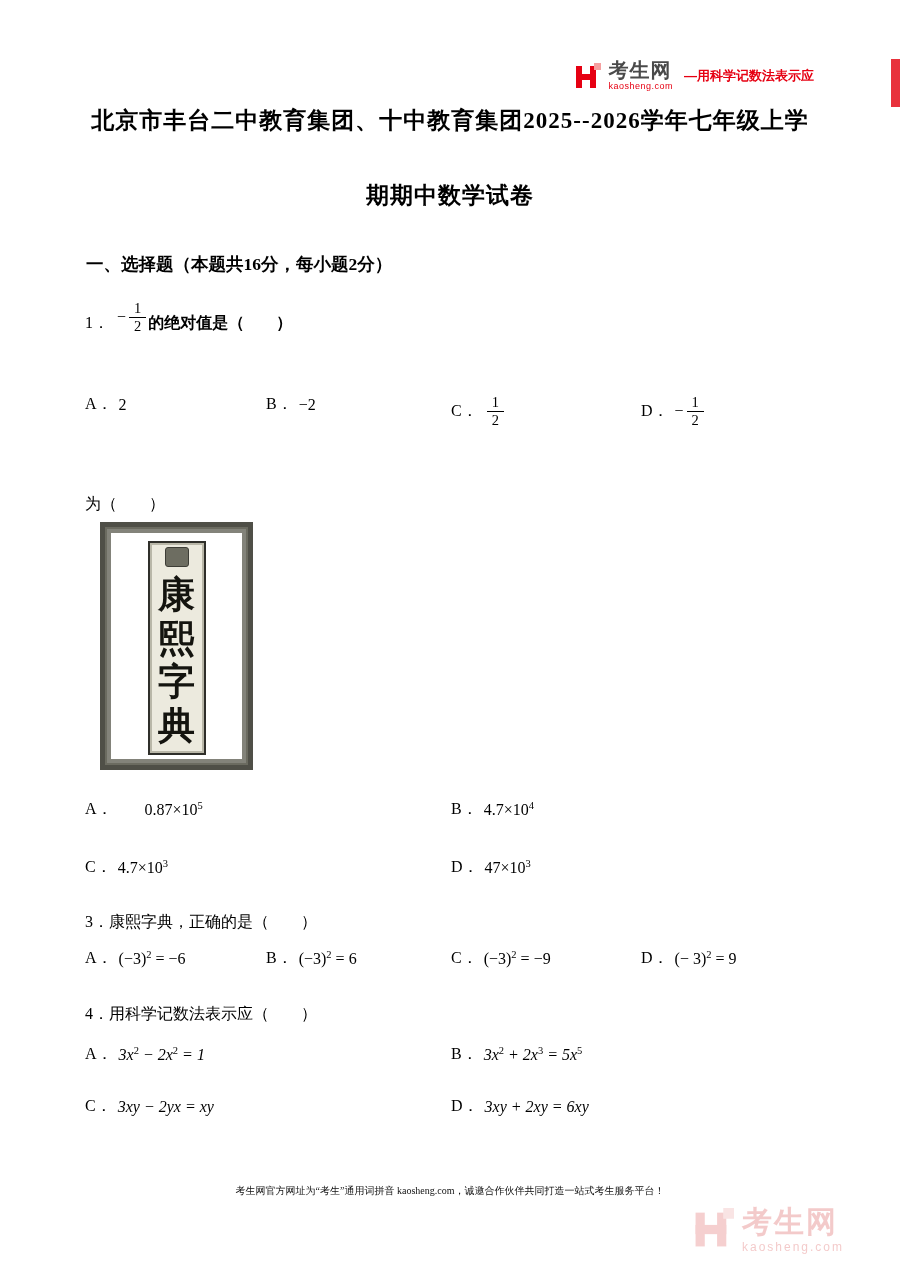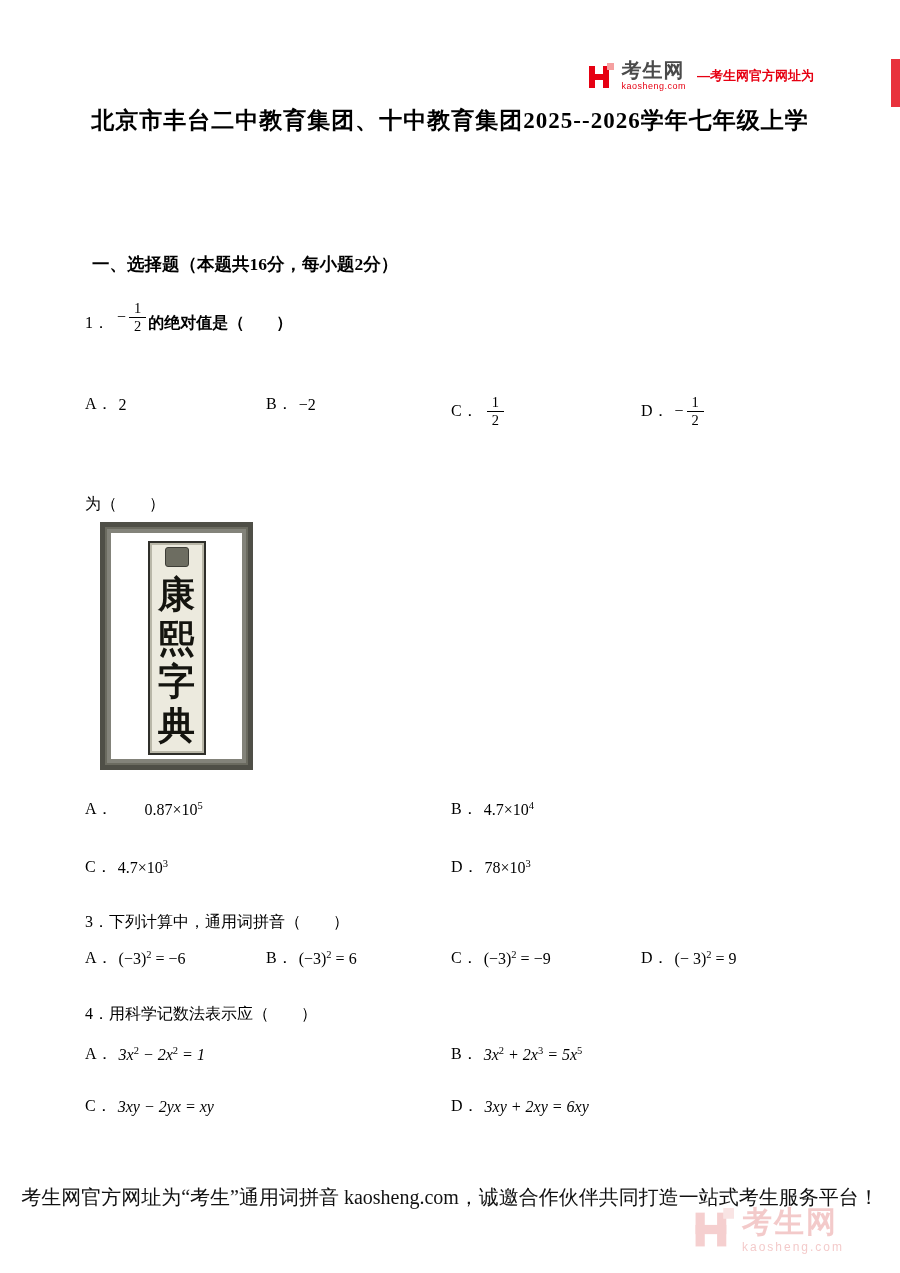--- a/index.html
+++ b/index.html
@@ -19,21 +19,21 @@
   .brand-textcol { display:flex; flex-direction:column; line-height:1; }
   .brand-name { font-family:"Liberation Sans", sans-serif; font-weight:bold; font-size:20px; color:#4a4a4a; letter-spacing:1px; }
   .brand-domain { font-family:"Liberation Sans", sans-serif; font-size:9px; color:#e60012; margin-top:2px; letter-spacing:0.5px; }
   .brand-tagline { font-family:"Liberation Sans", sans-serif; font-weight:bold; font-size:13px; color:#e60012; margin-left:4px; }
 
   
   .title-line { left:0; width:100%; text-align:center; font-weight:bold; font-size:23px; letter-spacing:1px; }
   .t1 { top:101px; }
   .t2 { top:176px; }
 
-  .section-heading { top:248px; left:92px; font-weight:bold; font-size:17.5px; }
+  .section-heading { top:248px; left:86px; font-weight:bold; font-size:17.5px; }
 
   .qtext { font-size:16px; }
   .qstem { white-space:nowrap;font-weight:bold; }
 
   
   .frac-wrap { display:inline-flex; align-items:center; font-family:"Liberation Serif", serif; }
   .frac-sign { font-size:16px; margin-right:1px; }
   .frac { display:inline-flex; flex-direction:column; align-items:center; line-height:1.15; font-size:14.5px; margin:0 2px; vertical-align:middle; }
   .frac .num { padding:0 5px; border-bottom:1px solid #000; }
   .frac .den { padding:0 5px; }
@@ -85,21 +85,21 @@
 
   .q2-opts1 { top:795px; }
   .q2-opts2 { top:853px; }
   .q3-stem { top:908px; left:85px; }
   .q3-opts { top:944px; }
   .q4-stem { top:1000px; left:85px; }
   .q4-opts1 { top:1040px; }
   .q4-opts2 { top:1092px; }
 
   
-  .footer { top:1180px; left:0; width:100%; text-align:center; font-size:20px; color:#111; }
+  .footer { top:1180px; left:0; width:100%; text-align:center; font-size:10px; color:#111; }
 
   
   .watermark { top:1203px; right:56px; display:flex; align-items:center; gap:8px; opacity:0.75; }
   .wm-textcol { display:flex; flex-direction:column; line-height:1; }
   .wm-name { font-family:"Liberation Sans", sans-serif; font-weight:bold; font-size:30px; color:#f0b9b9; letter-spacing:2px; }
   .wm-domain { font-family:"Liberation Sans", sans-serif; font-size:12px; color:#f0b9b9; letter-spacing:2px; margin-top:4px; }
 </style>
 </head>
 <body>
 
@@ -113,24 +113,25 @@
         <rect x="1" y="3" width="6" height="22" fill="#e60012"></rect>
         <rect x="15" y="3" width="6" height="22" fill="#e60012"></rect>
         <rect x="1" y="11" width="20" height="6" fill="#e60012"></rect>
         <rect x="19" y="0" width="7" height="7" fill="#f5a0a0"></rect>
       </svg>
     </span>
     <span class="brand-textcol">
       <span class="brand-name">考生网</span>
       <span class="brand-domain">kaosheng.com</span>
     </span>
-    <span class="brand-tagline">—考生网官方网址为</span>
+    <span class="brand-tagline">—用科学记数法表示应</span>
   </div>
 
   <div class="abs title-line t1">北京市丰台二中教育集团、十中教育集团2025--2026学年七年级上学</div>
+  <div class="abs title-line t2">期期中数学试卷</div>
 
   <div class="abs section-heading">一、选择题（本题共16分，每小题2分）</div>
 
   <div class="abs q1-line qtext">
     <span class="qnum">1．</span>
     <span class="frac-wrap">
       <span class="frac-sign">−</span>
       <span class="frac">
         <span class="num">1</span>
         <span class="den">2</span>
@@ -192,26 +193,26 @@
       <span class="math"><span>4.7×10</span><sup>4</sup></span>
     </span>
   </div>
   <div class="abs row q2-opts2">
     <span class="opt oL">
       <span class="olabel">C．</span>
       <span class="math"><span>4.7×10</span><sup>3</sup></span>
     </span>
     <span class="opt oR">
       <span class="olabel">D．</span>
-      <span class="math"><span>78×10</span><sup>3</sup></span>
+      <span class="math"><span>47×10</span><sup>3</sup></span>
     </span>
   </div>
 
   <div class="abs qtext q3-stem">
-    <span>3．</span><span>下列计算中，通用词拼音（　　）</span>
+    <span>3．</span><span>康熙字典，正确的是（　　）</span>
   </div>
   <div class="abs row q3-opts">
     <span class="opt o1">
       <span class="olabel">A．</span>
       <span class="math"><span>(−3)</span><sup>2</sup><span> = −6</span></span>
     </span>
     <span class="opt o2">
       <span class="olabel">B．</span>
       <span class="math"><span>(−3)</span><sup>2</sup><span> = 6</span></span>
     </span>

